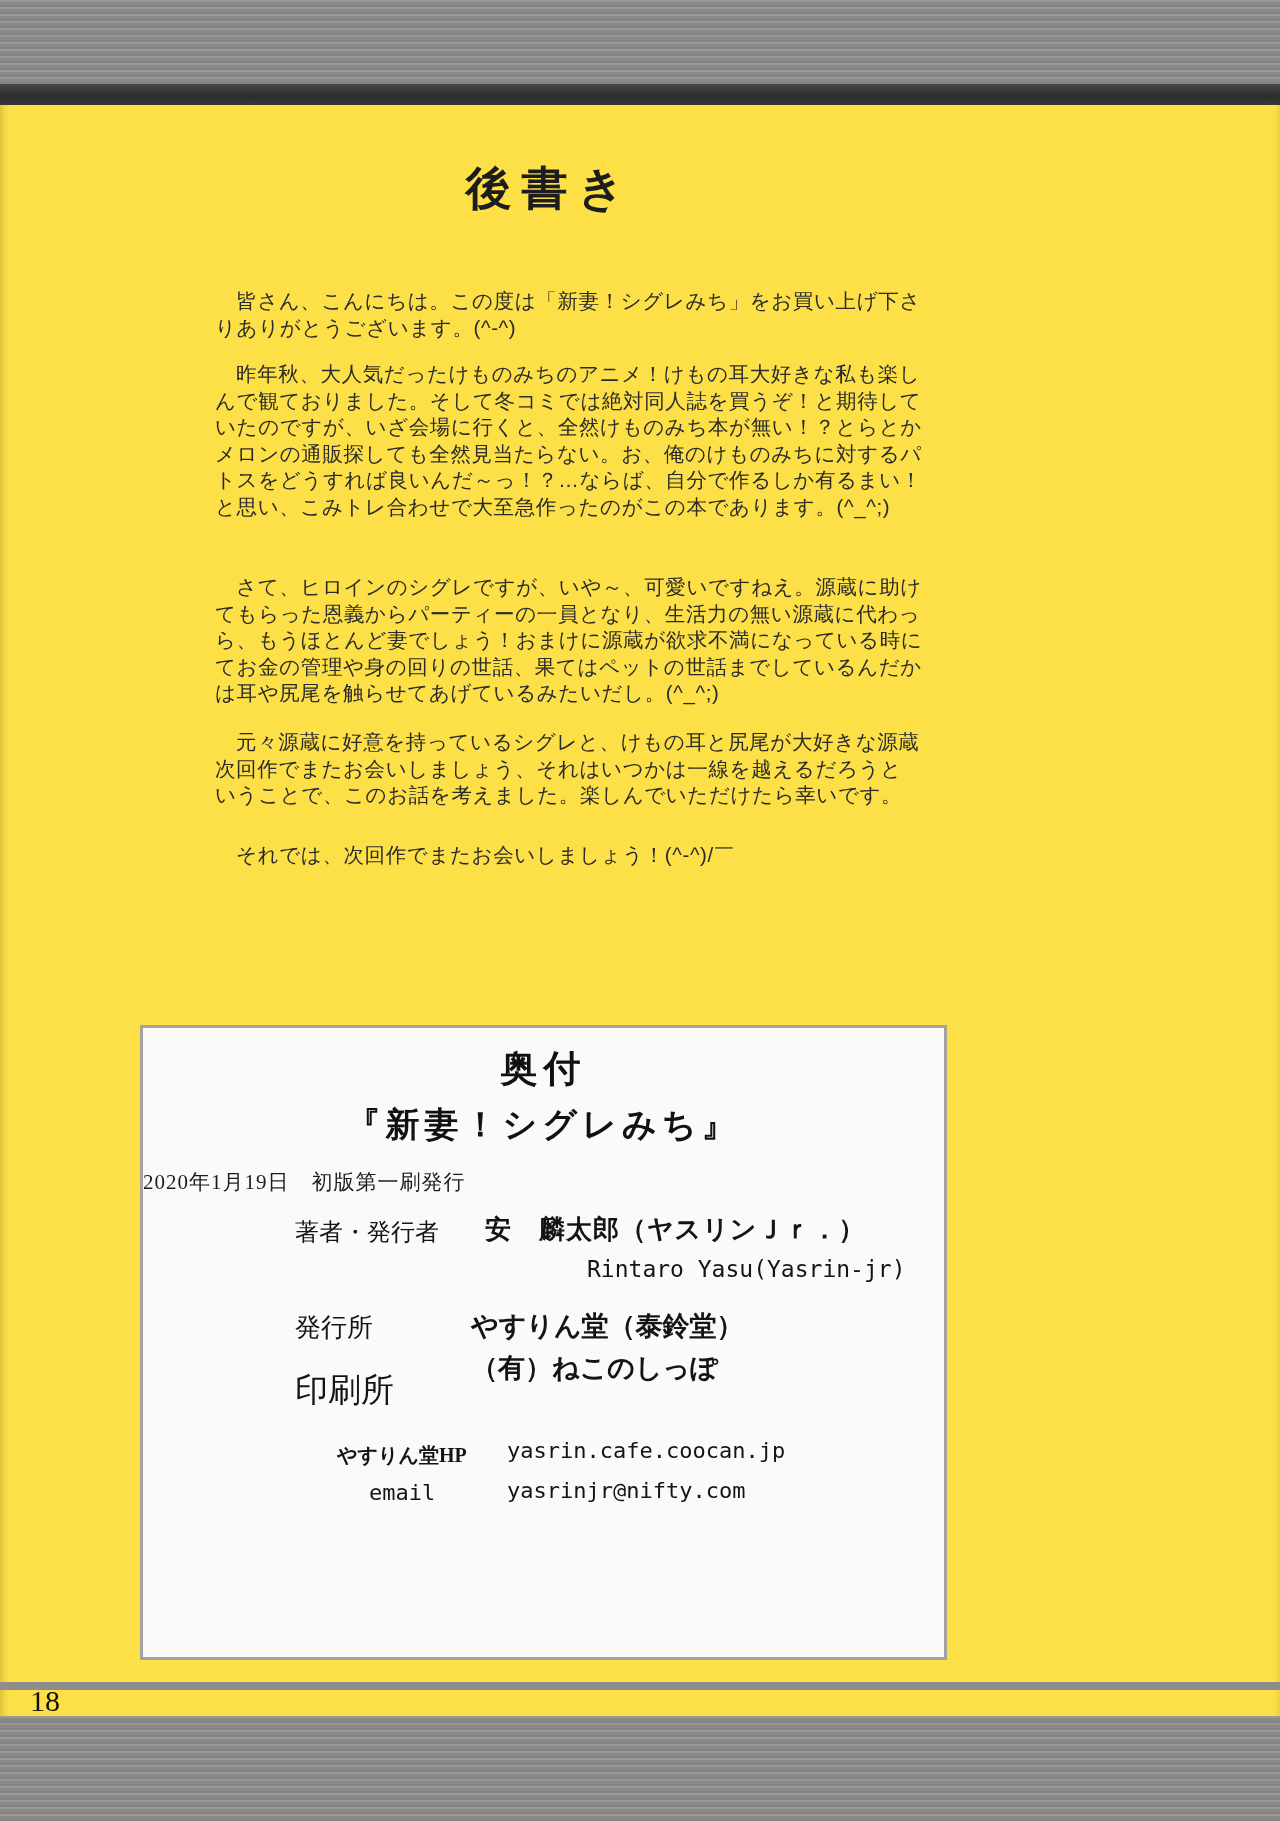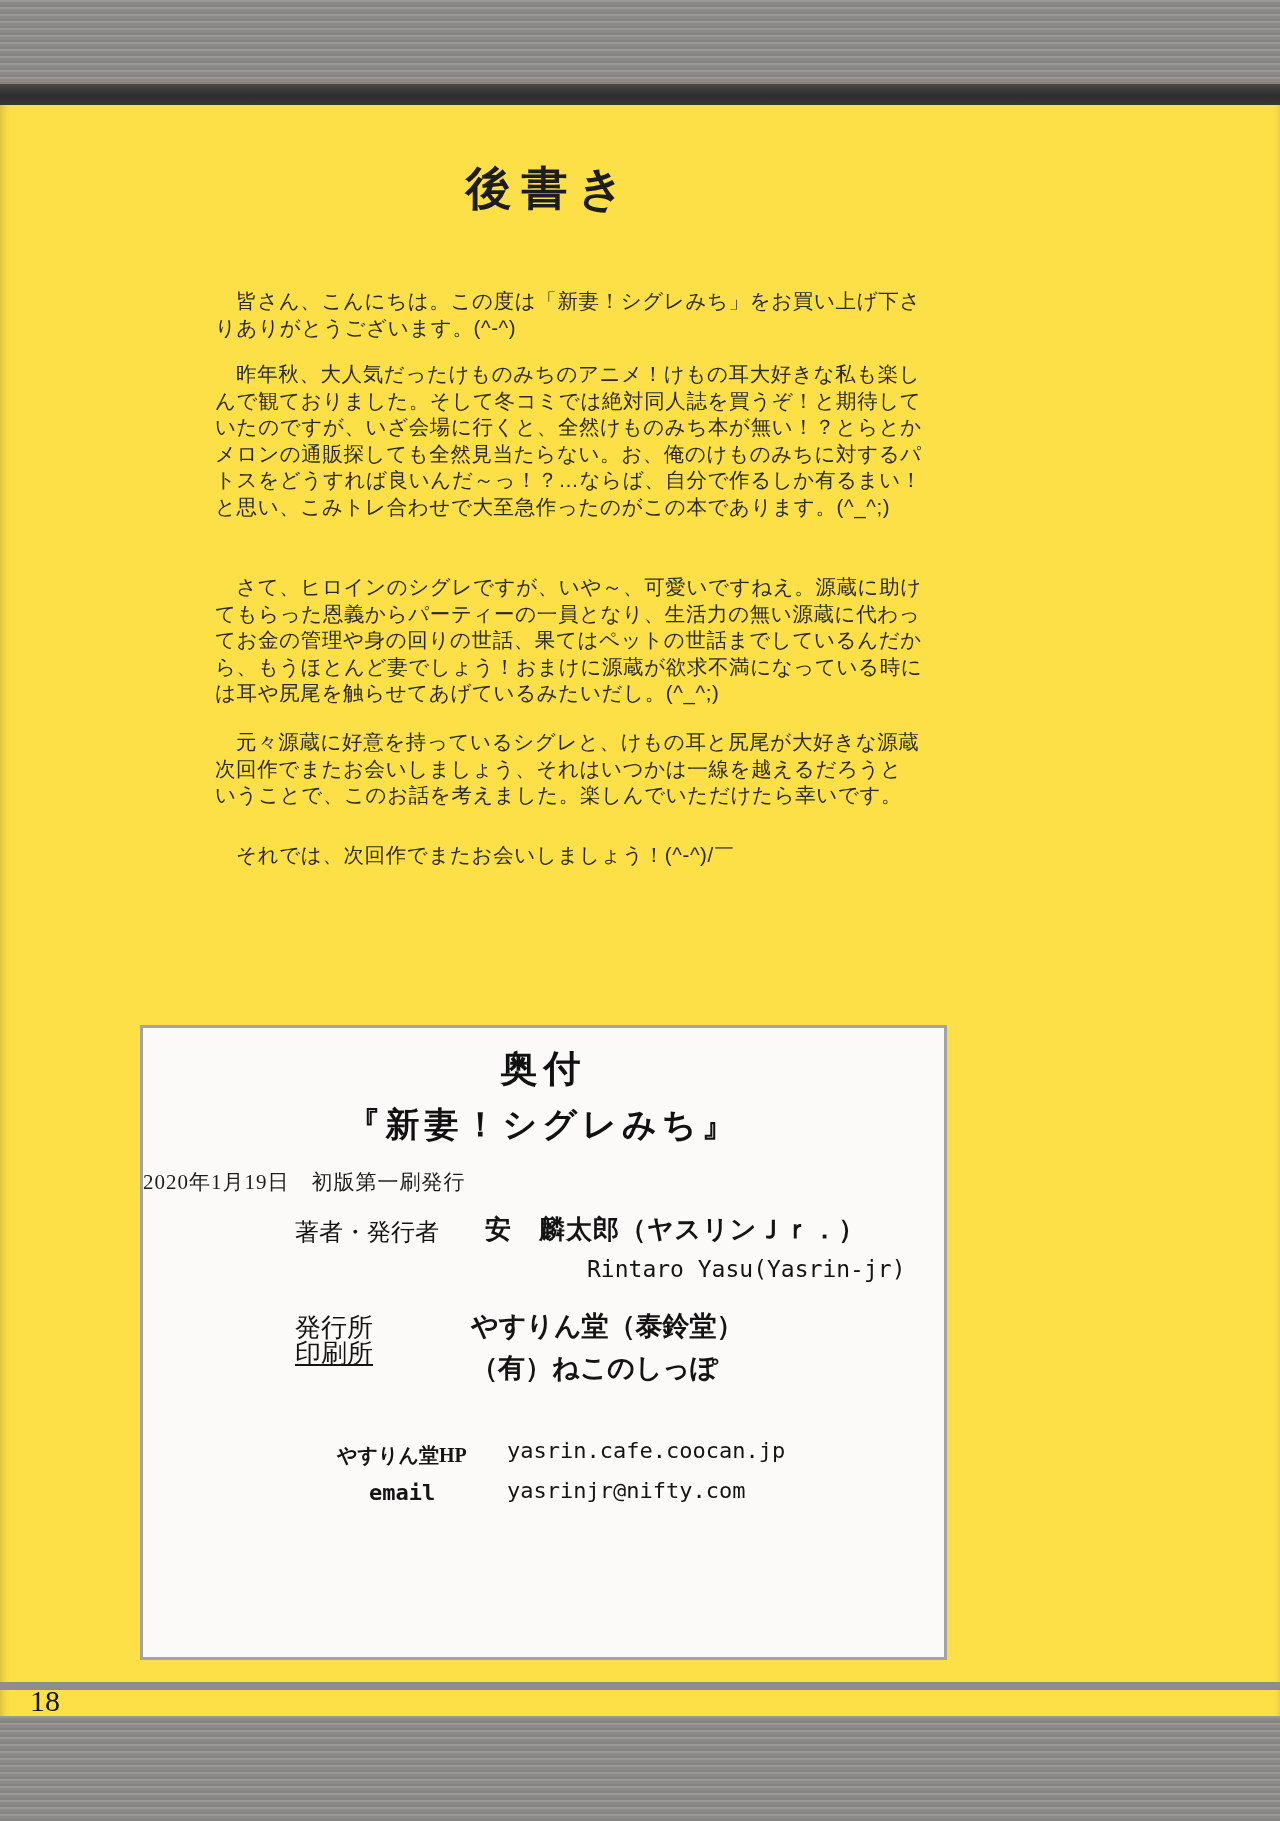--- a/index.html
+++ b/index.html
@@ -65,29 +65,29 @@
   }
   .crow{position:absolute;font-size:24px;color:#141414;}
   .author-label{left:152px;top:188px;font-size:24px;}
   .author-value{left:342px;top:184px;font-size:26px;font-weight:700;
     font-family:"Liberation Serif","DejaVu Serif",serif;letter-spacing:1px;}
   .author-roman{left:444px;top:228px;font-size:23px;
     font-family:"DejaVu Sans Mono",monospace;letter-spacing:0;}
   .pub-label{left:152px;top:282px;font-size:26px;}
   .pub-value{left:328px;top:280px;font-size:27px;font-weight:700;
     font-family:"Liberation Serif","DejaVu Serif",serif;}
-  .print-label{left:152px;top:308px;font-size:26px;text-decoration:underline;}
+  .print-label{left:152px;top:340px;font-size:33px;}
   .print-value{left:328px;top:322px;font-size:27px;font-weight:700;
     font-family:"Liberation Serif","DejaVu Serif",serif;}
   .hp-label{left:194px;top:414px;font-size:20px;font-weight:700;
     font-family:"Liberation Serif","DejaVu Serif",serif;}
   .hp-value{left:364px;top:410px;font-size:22px;
     font-family:"DejaVu Sans Mono",monospace;}
   .email-label{left:226px;top:452px;font-size:22px;
-    font-family:"DejaVu Sans Mono",monospace;font-weight:bold;}
+    font-family:"DejaVu Sans Mono",monospace;}
   .email-value{left:364px;top:450px;font-size:22px;
     font-family:"DejaVu Sans Mono",monospace;}
 
   .page-number{
     position:absolute;left:30px;top:1684px;
     font-family:"Liberation Serif","DejaVu Serif",serif;
     font-size:30px;color:#111;
   }
 </style>
 </head>
@@ -110,22 +110,22 @@
     <div class="tline">んで観ておりました。そして冬コミでは絶対同人誌を買うぞ！と期待して</div>
     <div class="tline">いたのですが、いざ会場に行くと、全然けものみち本が無い！？とらとか</div>
     <div class="tline">メロンの通販探しても全然見当たらない。お、俺のけものみちに対するパ</div>
     <div class="tline">トスをどうすれば良いんだ～っ！？…ならば、自分で作るしか有るまい！</div>
     <div class="tline">と思い、こみトレ合わせで大至急作ったのがこの本であります。(^_^;)</div>
   </div>
 
   <div class="para p3">
     <div class="tline">　さて、ヒロインのシグレですが、いや～、可愛いですねえ。源蔵に助け</div>
     <div class="tline">てもらった恩義からパーティーの一員となり、生活力の無い源蔵に代わっ</div>
+    <div class="tline">ら、もうほとんど妻でしょう！おまけに源蔵が欲求不満になっている時に</div>
     <div class="tline">てお金の管理や身の回りの世話、果てはペットの世話までしているんだか</div>
-    <div class="tline">ら、もうほとんど妻でしょう！おまけに源蔵が欲求不満になっている時に</div>
     <div class="tline">は耳や尻尾を触らせてあげているみたいだし。(^_^;)</div>
   </div>
 
   <div class="para p4">
     <div class="tline">　元々源蔵に好意を持っているシグレと、けもの耳と尻尾が大好きな源蔵</div>
     <div class="tline">次回作でまたお会いしましょう、それはいつかは一線を越えるだろうと</div>
     <div class="tline">いうことで、このお話を考えました。楽しんでいただけたら幸いです。</div>
   </div>
 
   <div class="para p5">

